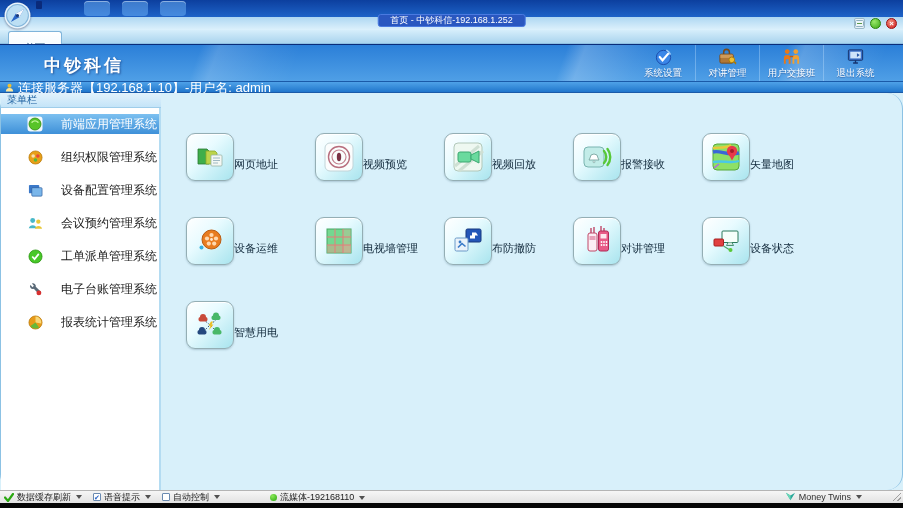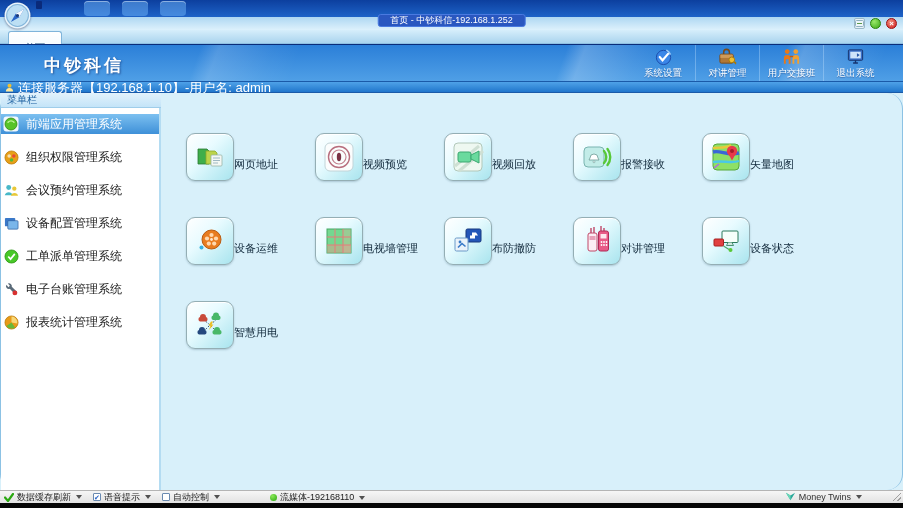--- a/index.html
+++ b/index.html
@@ -41,21 +41,21 @@
   .hbtn .icon { height:19px; display:flex; align-items:center; }
 
   
   .connbar { height:11px; flex:none; background:linear-gradient(#4fa2e8,#2076cc); color:#ffffff; font-size:13px; line-height:11px; display:flex; align-items:center; gap:4px; padding-left:5px; border-bottom:1px solid #1a5aa8; }
 
   
   .body { flex:1; display:flex; background:#d8f0fa; min-height:0; border-left:1px solid #8cc2e4; border-right:1px solid #8cc2e4;border-radius:16px; }
   .sidebar { width:160px; flex:none; display:flex; flex-direction:column; }
   .sidebar-title { height:15px; flex:none; background:linear-gradient(#e2f2fc,#c4e4f8); color:#1a5e9e; font-size:10px; display:flex; align-items:center; padding-left:6px; border-bottom:1px solid #9fcdea; }
   .sidebar-list { flex:1; background:#ffffff; border-right:2px solid #b4dcf2; padding-top:6px; }
-  .side-item { height:20px; margin-bottom:13px; display:flex; align-items:center; gap:7px; padding-left:2px; font-size:12px; color:#1a1a1a; cursor:pointer; }
+  .side-item { height:20px; margin-bottom:13px; display:flex; align-items:center; gap:18px; padding-left:26px; font-size:12px; color:#1a1a1a; cursor:pointer; }
   .side-item .side-icon { display:flex; width:16px; height:16px; align-items:center; justify-content:center; }
   .side-item.selected { background:linear-gradient(#7cc0f0,#3e90d8); color:#ffffff; }
 
   .main { flex:1; padding:40px 0 0 25px; min-width:0; }
   .tile-grid { display:grid; grid-template-columns:repeat(5,129px); row-gap:36px; }
   .cell { display:flex; flex-direction:row; align-items:center; }
   .tile { width:48px; height:48px; border-radius:9px; border:1px solid #94aeb4; background:linear-gradient(135deg,#ffffff 0%,#e8fbff 40%,#a8e4ee 100%); box-shadow:0 1px 2px rgba(40,80,100,0.25), inset 0 1px 0 #ffffff; display:flex; align-items:center; justify-content:center; cursor:pointer; }
   .tile-label { margin-top:14px; font-size:11px; color:#10283a; }
 
   
@@ -197,36 +197,36 @@
                 <circle cx="5.5" cy="6.3" r="1.9" fill="#f8e0b0"></circle>
                 <circle cx="10.5" cy="6.3" r="1.9" fill="#e84838"></circle>
                 <circle cx="8" cy="10.6" r="1.9" fill="#58b838"></circle>
               </svg>
             </span>
             <span>组织权限管理系统</span>
           </div>
           <div class="side-item">
             <span class="icon side-icon">
               <svg viewBox="0 0 16 16" width="15" height="15">
+                <rect x="1" y="2" width="11" height="9" rx="1" fill="#3a78c8"></rect>
+                <rect x="4" y="5" width="11" height="9" rx="1" fill="#7ab6ea" stroke="#2a5a9a" stroke-width="0.7"></rect>
+              </svg>
+            </span>
+            <span>设备配置管理系统</span>
+          </div>
+          <div class="side-item">
+            <span class="icon side-icon">
+              <svg viewBox="0 0 16 16" width="15" height="15">
                 <circle cx="5" cy="4.8" r="2.6" fill="#48b8c8"></circle>
                 <path d="M0.8 13 a4.4 4.4 0 0 1 8.4 0 z" fill="#48b8c8"></path>
                 <circle cx="11" cy="6" r="2.3" fill="#e8c838"></circle>
                 <path d="M7.4 13.6 a3.9 3.9 0 0 1 7.6 0 z" fill="#e8c838"></path>
               </svg>
             </span>
             <span>会议预约管理系统</span>
-          </div>
-          <div class="side-item">
-            <span class="icon side-icon">
-              <svg viewBox="0 0 16 16" width="15" height="15">
-                <rect x="1" y="2" width="11" height="9" rx="1" fill="#3a78c8"></rect>
-                <rect x="4" y="5" width="11" height="9" rx="1" fill="#7ab6ea" stroke="#2a5a9a" stroke-width="0.7"></rect>
-              </svg>
-            </span>
-            <span>设备配置管理系统</span>
           </div>
           <div class="side-item">
             <span class="icon side-icon">
               <svg viewBox="0 0 16 16" width="15" height="15">
                 <circle cx="8" cy="8" r="7" fill="#48c828" stroke="#2a9210" stroke-width="0.8"></circle>
                 <path d="M4.5 8 l2.5 2.8 L11.5 5.2" fill="none" stroke="#ffffff" stroke-width="1.8"></path>
               </svg>
             </span>
             <span>工单派单管理系统</span>
           </div>

